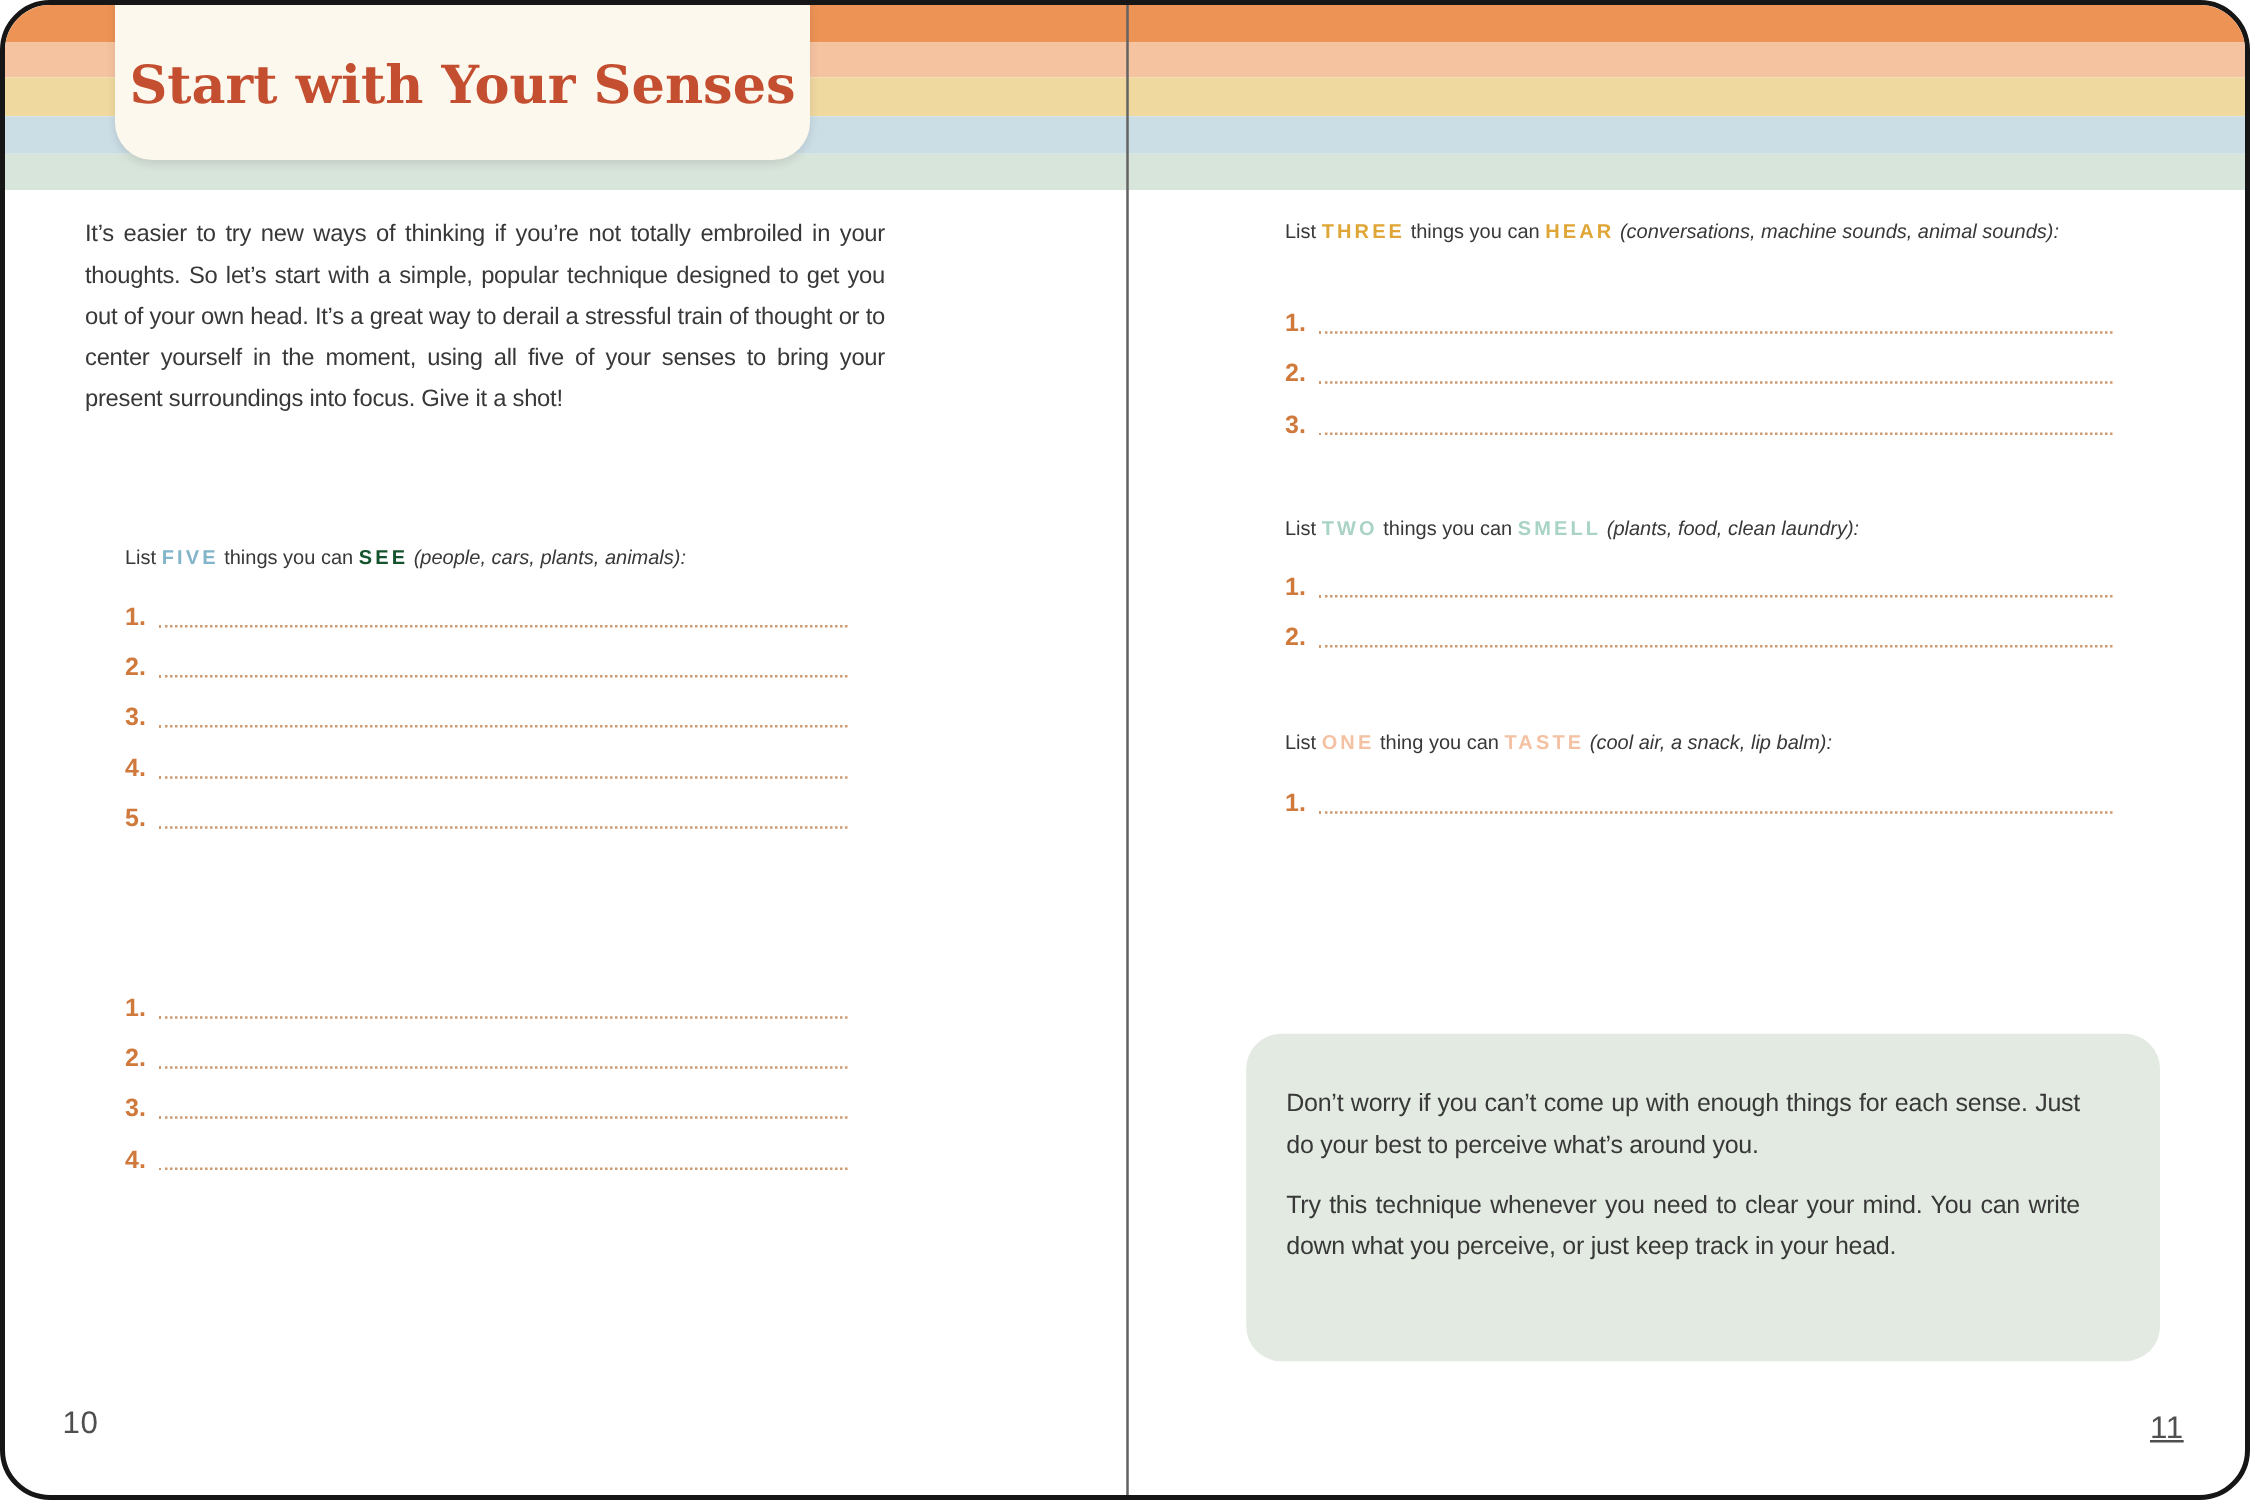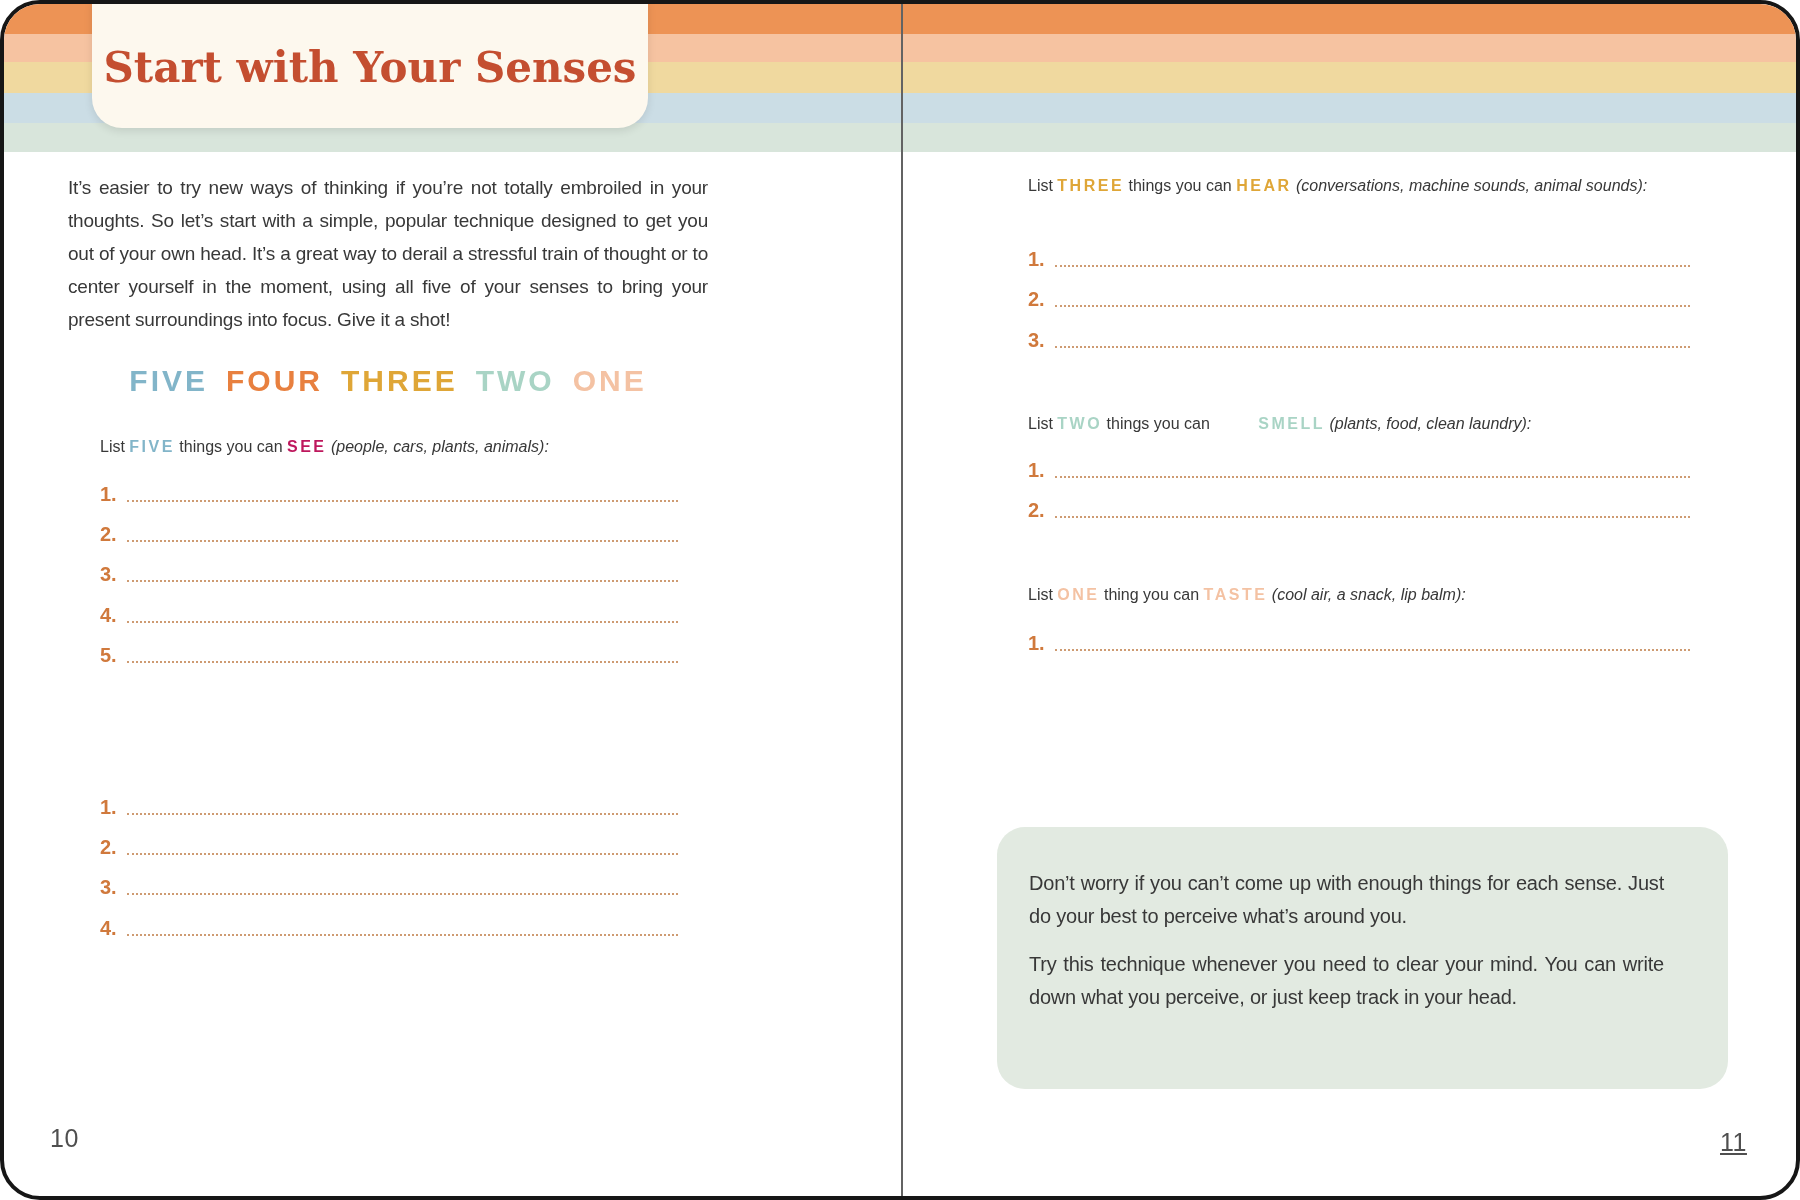--- a/index.html
+++ b/index.html
@@ -47,26 +47,23 @@
     <div class="stripe s4" style="background: rgb(216, 229, 219);"></div>
 
     <div class="spine"></div>
 
     <div class="title-card">
       <h1>Start with Your Senses</h1>
     </div>
 
     <div class="abs copy" style="left:64px;top:167px;width:640px;">It’s easier to try new ways of thinking if you’re not totally embroiled in your thoughts. So let’s start with a simple, popular technique designed to get you out of your own head. It’s a great way to derail a stressful train of thought or to center yourself in the moment, using all five of your senses to bring your present surroundings into focus. Give it a shot!</div>
 
-    <div class="abs countdown" style="left:64px;top:360px;width:640px;">
-      <span style="color: rgb(130, 181, 201);">FIVE</span><span style="color: rgb(232, 128, 63);">FOUR</span><span style="color: rgb(223, 166, 55);">THREE</span><span style="color: rgb(169, 212, 197);">TWO</span><span style="color: rgb(244, 194, 163);">ONE</span>
-    </div>
 
     <div class="abs sec-head" style="left:96px;top:429px;width:620px;">
-      <span>List </span><span class="kw" style="color: rgb(130, 181, 201);">FIVE</span><span> things you can </span><span class="kw" style="color: #be185d;">SEE</span><span class="hint"> (people, cars, plants, animals):</span>
+      <span>List </span><span class="kw" style="color: rgb(130, 181, 201);">FIVE</span><span> things you can </span><span class="kw" style="color: #14532d;">SEE</span><span class="hint"> (people, cars, plants, animals):</span>
     </div>
     <div class="abs item" style="left:96px;top:477px;width:578px;">
       <span class="num">1.</span>
         <span class="wline"></span>
     </div>
     <div class="abs item" style="left:96px;top:517px;width:578px;">
       <span class="num">2.</span>
         <span class="wline"></span>
     </div>
     <div class="abs item" style="left:96px;top:557px;width:578px;">
@@ -111,21 +108,21 @@
     <div class="abs item" style="left:1024px;top:282px;width:662px;">
       <span class="num">2.</span>
         <span class="wline"></span>
     </div>
     <div class="abs item" style="left:1024px;top:323px;width:662px;">
       <span class="num">3.</span>
         <span class="wline"></span>
     </div>
 
     <div class="abs sec-head" style="left:1024px;top:406px;width:630px;">
-      <span>List </span><span class="kw" style="color: rgb(169, 212, 197);">TWO</span><span> things you can </span><span class="kw" style="color: rgb(169, 212, 197); margin-left: 44px;">SMELL</span><span class="hint"> (plants, food, clean laundry):</span>
+      <span>List </span><span class="kw" style="color: rgb(169, 212, 197);">TWO</span><span> things you can </span><span class="kw" style="color: rgb(169, 212, 197);">SMELL</span><span class="hint"> (plants, food, clean laundry):</span>
     </div>
     <div class="abs item" style="left:1024px;top:453px;width:662px;">
       <span class="num">1.</span>
         <span class="wline"></span>
     </div>
     <div class="abs item" style="left:1024px;top:493px;width:662px;">
       <span class="num">2.</span>
         <span class="wline"></span>
     </div>
 

